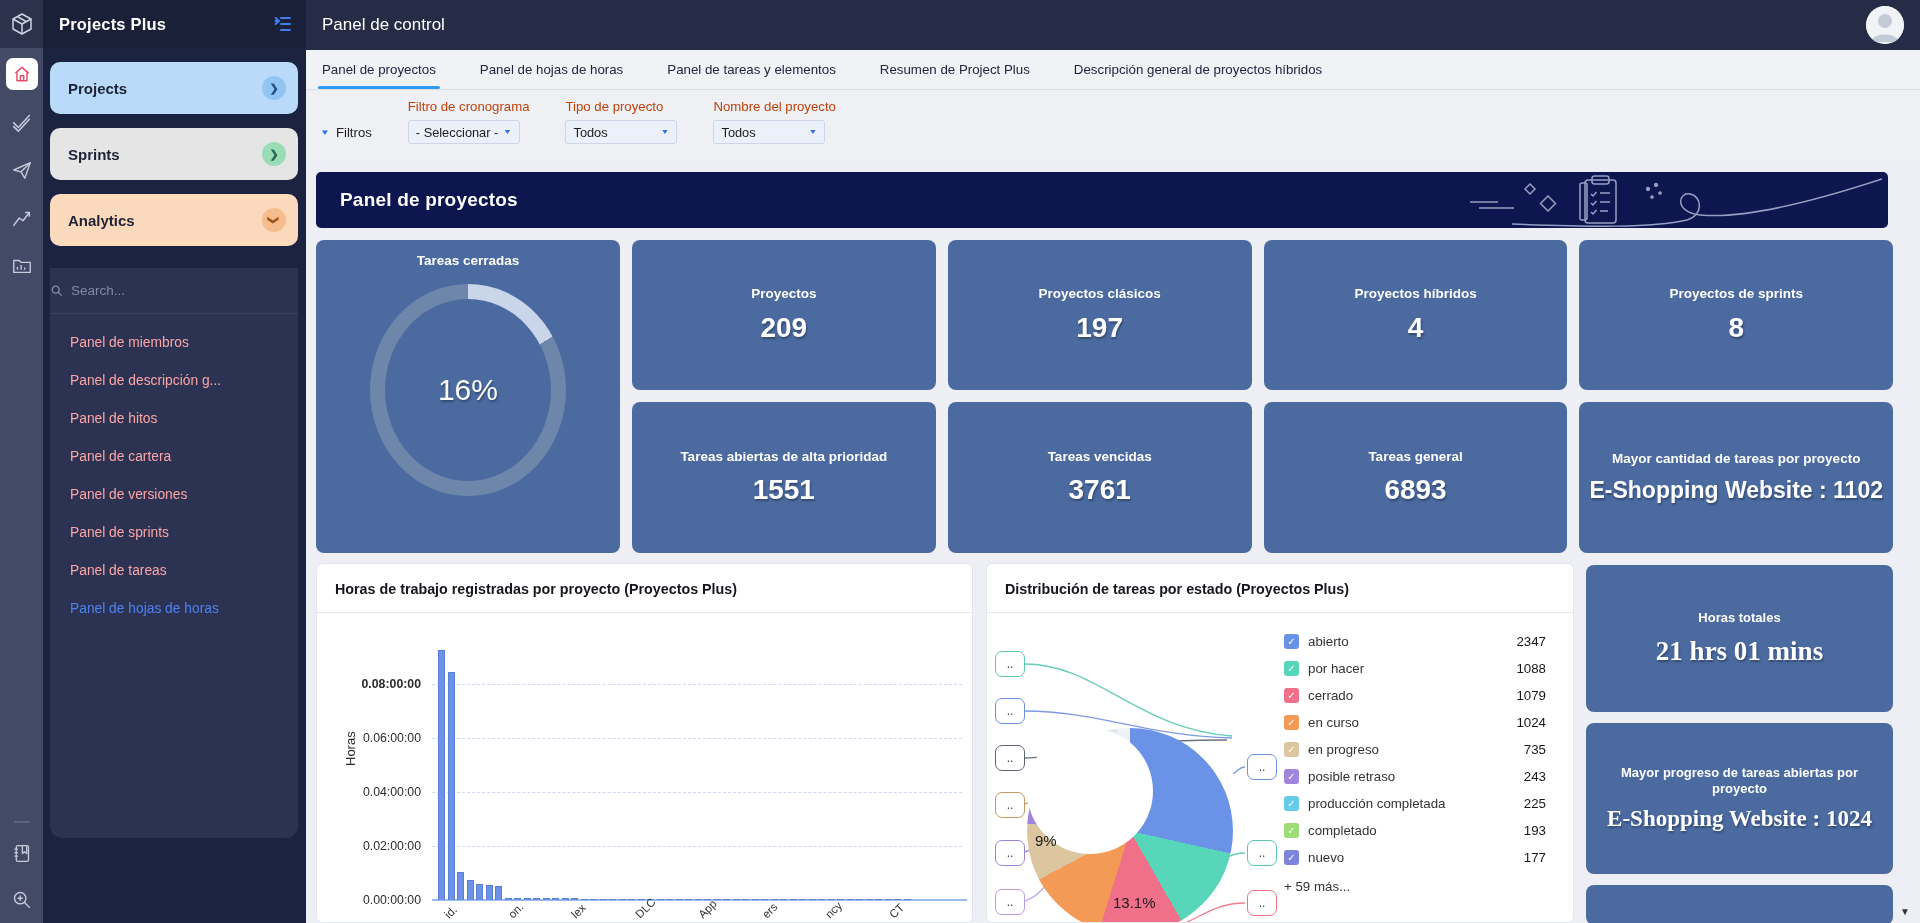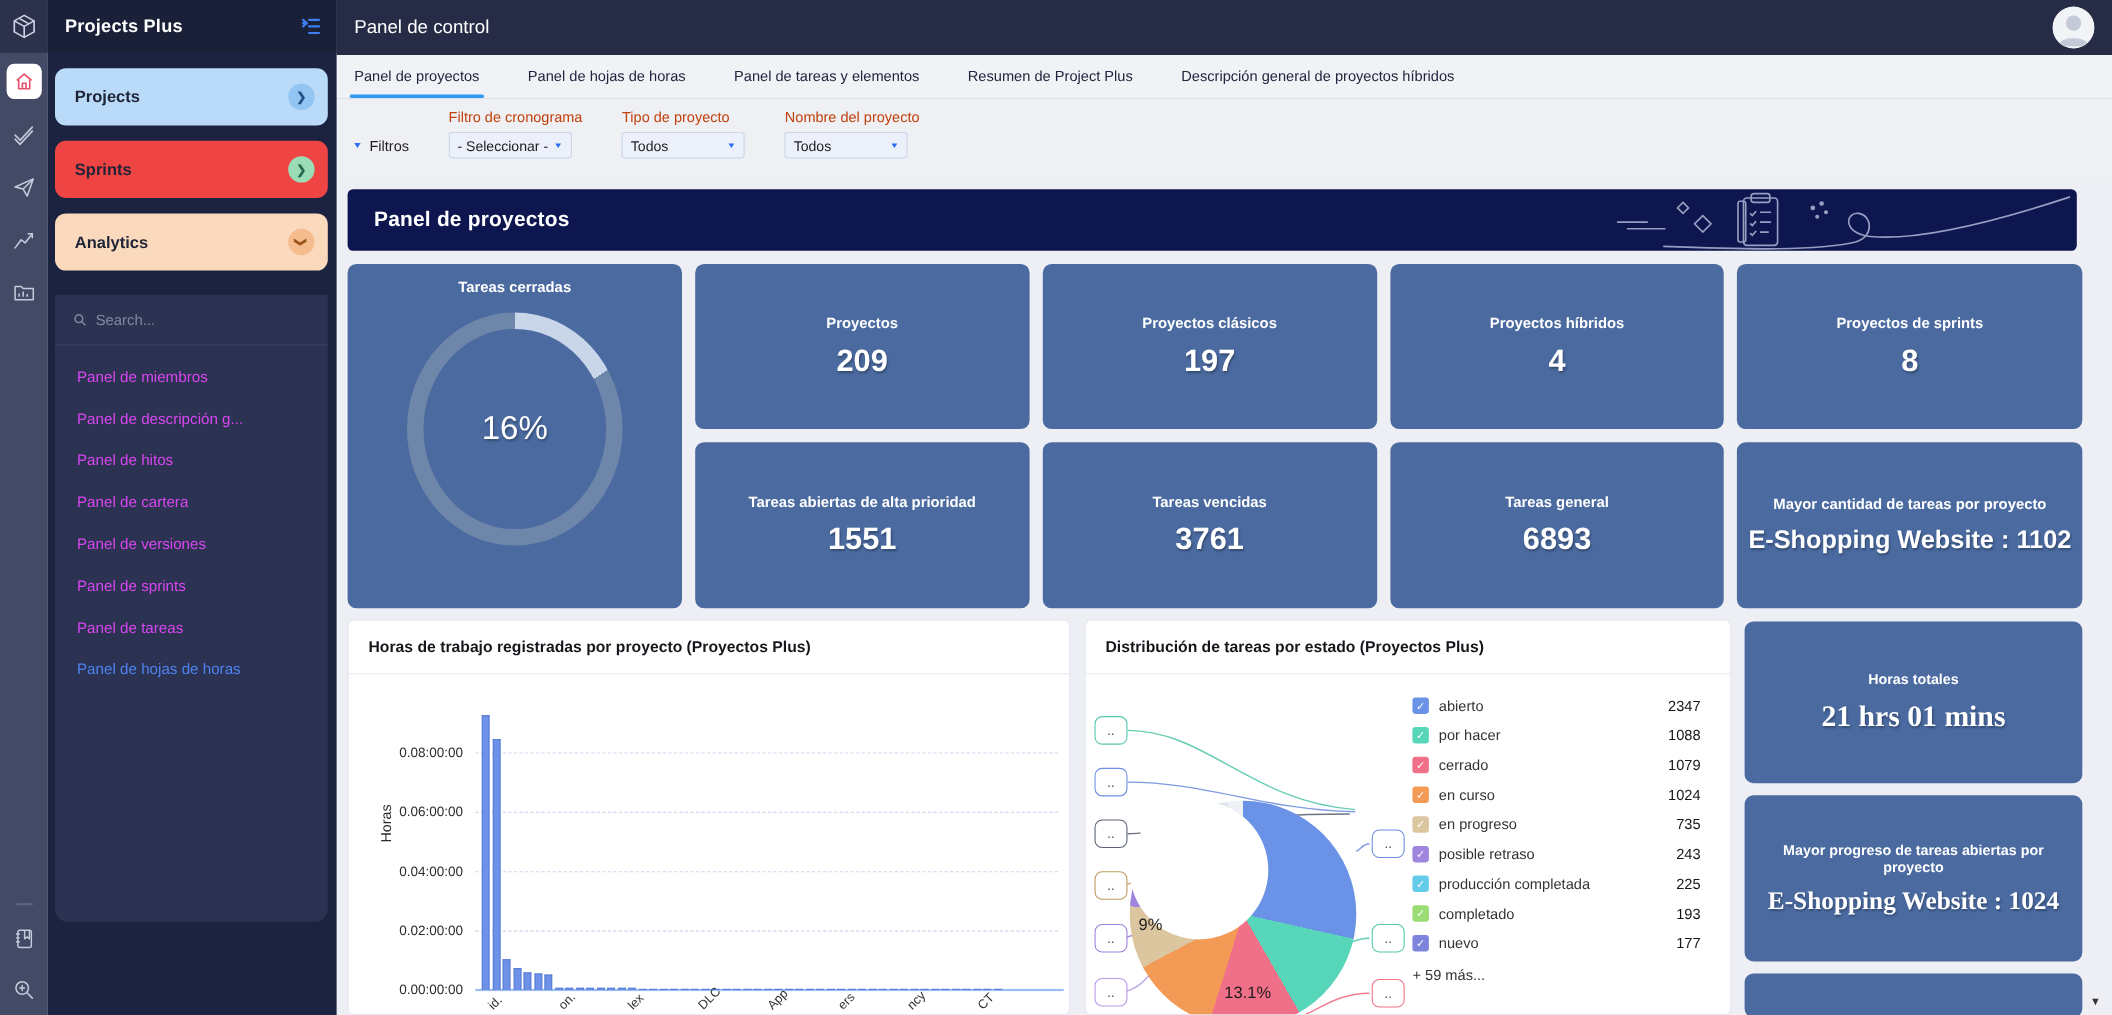--- a/index.html
+++ b/index.html
@@ -19,24 +19,24 @@
   .sidebar { position:absolute; left:43px; top:0; width:263px; height:923px; background:#1c2340; z-index:4; }
   .sb-header { height:48px; display:flex; align-items:center; justify-content:space-between; padding:0 14px 0 16px; background:#1a2038; }
   .sb-title { color:#fff; font-size:16.5px; font-weight:bold; letter-spacing:.2px; }
   .module-btn { position:relative; margin:14px 8px 0 7px; height:52px; border-radius:10px;
                 display:flex; align-items:center; justify-content:space-between; padding:0 12px 0 18px; cursor:pointer; }
   .module-label { font-size:15px; font-weight:bold; color:#1e2335; }
   .module-badge { width:24px; height:24px; border-radius:50%; display:flex; align-items:center; justify-content:center;
                   font-size:11px; font-weight:bold; }
   .menu-panel { position:absolute; left:7px; top:268px; width:248px; height:570px; background:#2b3252;
                 border-radius:0 0 12px 12px; overflow:hidden; }
-  .sb-search { height:46px; display:flex; align-items:center; gap:8px; padding:0 16px; border-bottom:1px solid #3a4160; cursor:text; }
+  .sb-search { height:46px; display:flex; align-items:center; gap:8px; padding:0 0; border-bottom:1px solid #3a4160; cursor:text; }
   .sb-search span { color:#8089a6; font-size:13.5px; }
   .menu-list { list-style:none; padding-top:10px; }
-  .menu-list li { height:38px; line-height:38px; padding-left:20px; font-size:13.8px; color:#d946ef;
+  .menu-list li { height:38px; line-height:38px; padding-left:20px; font-size:13.8px; color:#fca5a5;
                   cursor:pointer; white-space:nowrap; overflow:hidden; }
   .menu-list li.active { color:#4d83f0; }
 
   
   .topbar { position:absolute; left:306px; top:0; width:1614px; height:50px; background:#262c46;
             display:flex; align-items:center; justify-content:space-between; padding:0 16px; z-index:3; }
   .topbar-title { color:#fff; font-size:17px; }
   .avatar { width:38px; height:38px; border-radius:50%; background:#f2f3f7; overflow:hidden; cursor:pointer; }
 
   
@@ -190,21 +190,21 @@
     <svg class="icon" width="20" height="18" viewBox="0 0 20 18" fill="none" stroke="#3d7ef0" stroke-width="2" stroke-linecap="round" stroke-linejoin="round" style="cursor:pointer">
       <path d="M6 9 L2.5 6 M6 9 L2.5 12 M6 9 H2.5" transform="translate(1,-3)"></path>
         <path d="M9 3 H18 M9 9 H18 M9 15 H18" transform="translate(0,-3) translate(0,3)"></path>
     </svg>
   </div>
   <div>
       <div class="module-btn" style="background: rgb(185, 218, 248);">
         <span class="module-label">Projects</span>
         <span class="module-badge" style="background: rgb(147, 197, 243); color: rgb(30, 79, 134); transform: none;">❯</span>
       </div>
-      <div class="module-btn" style="background: #ef4444;">
+      <div class="module-btn" style="background: #e5e5e5;">
         <span class="module-label">Sprints</span>
         <span class="module-badge" style="background: rgb(154, 220, 182); color: rgb(38, 107, 75); transform: none;">❯</span>
       </div>
       <div class="module-btn" style="background: rgb(251, 217, 189);">
         <span class="module-label">Analytics</span>
         <span class="module-badge" style="background: rgb(245, 189, 142); color: rgb(156, 85, 25); transform: rotate(90deg);">❯</span>
       </div>
     </div>
   <div class="menu-panel">
     <div class="sb-search">
@@ -343,21 +343,21 @@
   <div class="panel-title">Horas de trabajo registradas por proyecto (Proyectos Plus)</div>
   <div class="plot" id="bar-plot">
     <span class="ylab">Horas</span>
   <span class="ytick" style="top: 284px;">0.00:00:00</span>
       <span class="ytick" style="top: 230px;">0.02:00:00</span>
       <div class="gridline" style="top: 230px;"></div>
       <span class="ytick" style="top: 176px;">0.04:00:00</span>
       <div class="gridline" style="top: 176px;"></div>
       <span class="ytick" style="top: 122px;">0.06:00:00</span>
       <div class="gridline" style="top: 122px;"></div>
-      <span class="ytick" style="top: 68px;">0.08:00:00</span>
+      <span class="ytick" style="top: 68px; font-weight: bold;">0.08:00:00</span>
       <div class="gridline" style="top: 68px;"></div>
       <div class="baseline" style="top: 283px;"></div>
       <div class="bar" style="left: 121px; width: 7px; height: 250px; top: 34px;"></div>
       <div class="bar" style="left: 130.5px; width: 7px; height: 228px; top: 56px;"></div>
       <div class="bar" style="left: 140px; width: 7px; height: 28px; top: 256px;"></div>
       <div class="bar" style="left: 149.5px; width: 7px; height: 20px; top: 264px;"></div>
       <div class="bar" style="left: 159px; width: 7px; height: 16px; top: 268px;"></div>
       <div class="bar" style="left: 168.5px; width: 7px; height: 15px; top: 269px;"></div>
       <div class="bar" style="left: 178px; width: 7px; height: 14px; top: 270px;"></div>
       <div class="bar" style="left: 187.5px; width: 7px; height: 2px; top: 282px;"></div>

